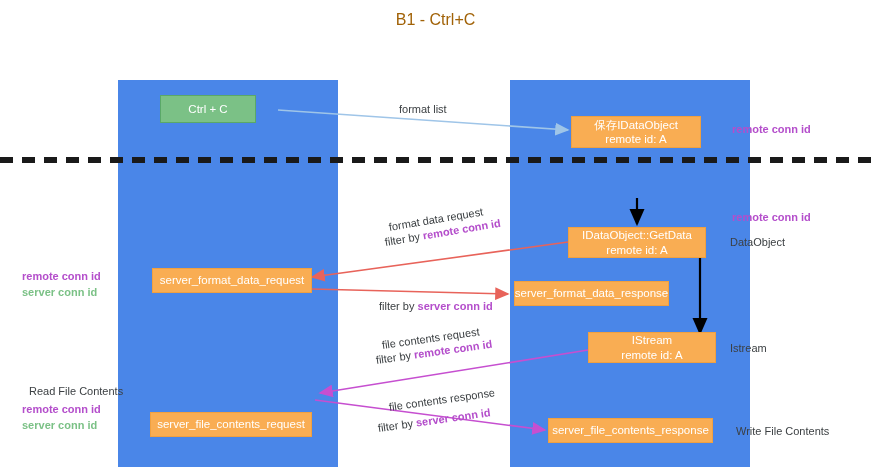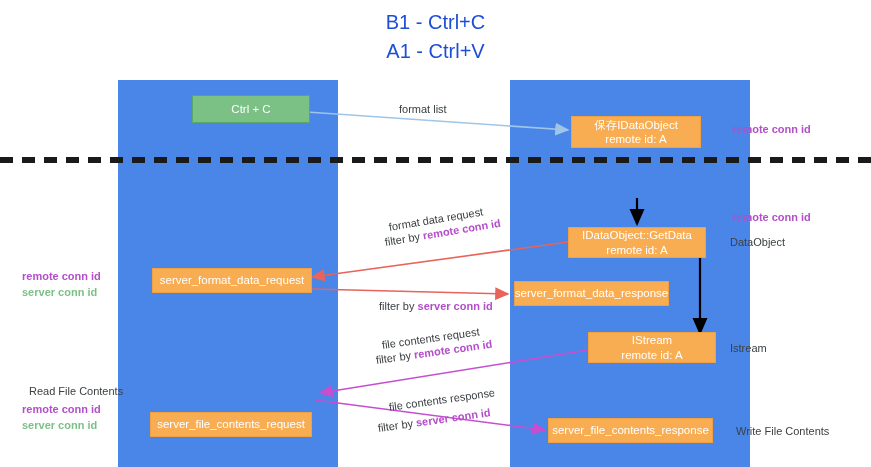--- a/index.html
+++ b/index.html
@@ -22,21 +22,21 @@
     color:#ffffff;
     text-align:center;
     line-height:1.25;
   }
   .node.green{background:#7bc186;border:1px solid #5aa868;}
   .node.orange{background:#f9ad53;border:1px solid #f0a040;}
   .node .l1{font-size:11.5px;}
   .node .l2{font-size:11.5px;}
   .title{
     position:absolute;width:871px;text-align:center;
-    color:#1d4ed8;font-size:20px;line-height:1.45;
+    color:#a16207;font-size:16px;line-height:1.45;
   }
   .lane-head{
     position:absolute;text-align:center;color:#3c4043;
     font-size:11.5px;line-height:1.35;margin-top:46px;
   }
   .lbl{
     position:absolute;color:#3c4043;font-size:11px;
     white-space:nowrap;line-height:1.45;
   }
   .lbl.rot-up{transform:rotate(-9.5deg);transform-origin:left center;}
@@ -90,28 +90,27 @@
 
     <path d="M668,281 L668,275 L694,275" stroke="#000000" stroke-width="0" fill="none"></path>
 
     <line x1="588" y1="350" x2="320" y2="393" stroke="#c64fd0" stroke-width="1.6" marker-end="url(#ar-mag)"></line>
 
     <line x1="315" y1="400" x2="545" y2="430" stroke="#c64fd0" stroke-width="1.6" marker-end="url(#ar-mag)"></line>
   </svg>
 
   <div class="title" style="top:8px;">
     <div>B1 - Ctrl+C</div>
-    <div>A1 - Ctrl+V</div>
   </div>
 
   <div class="lane-head" style="left:118px;top:48px;width:220px;">
     <div>B1</div>
   </div>
 
-  <div class="node green" style="left:160px;top:95px;width:118px;height:28px;margin-left:32px;">
+  <div class="node green" style="left:160px;top:95px;width:96px;height:28px;">
     <span class="l1">Ctrl + C</span>
   </div>
 
   <div class="node orange" style="left:571px;top:116px;width:130px;height:32px;">
     <span class="l1">保存IDataObject</span>
     <span class="l2">remote id: A</span>
   </div>
 
 
   <div class="node orange" style="left:568px;top:227px;width:138px;height:31px;">

